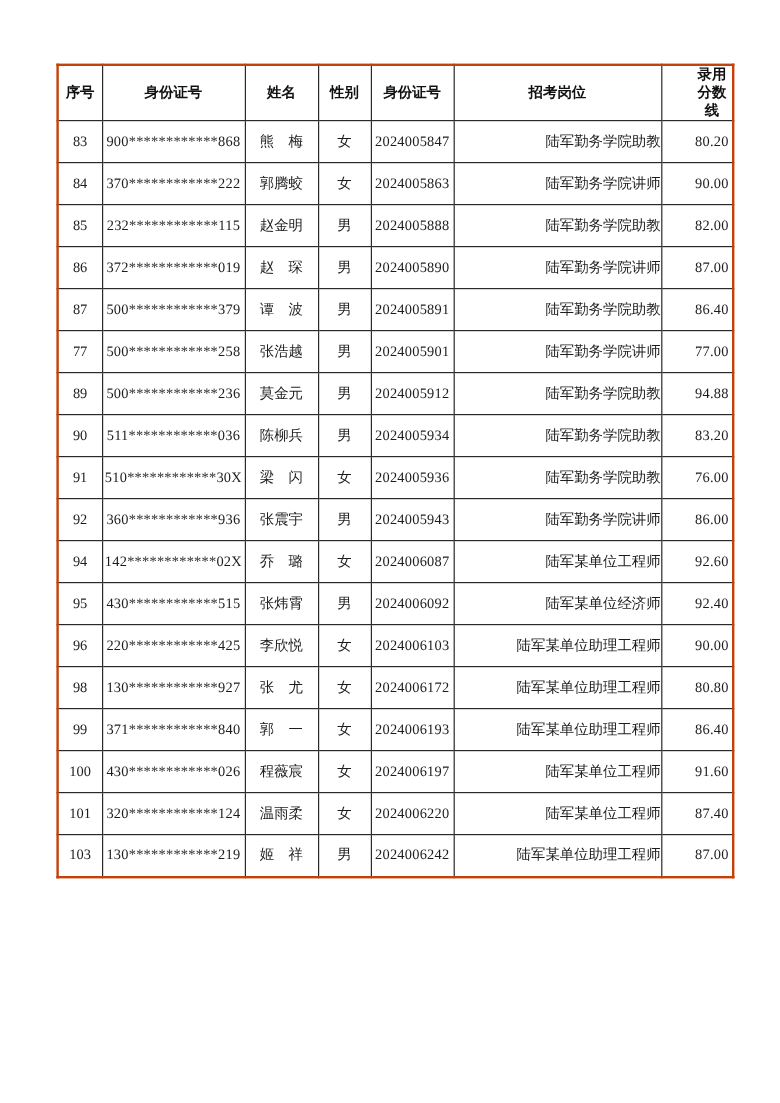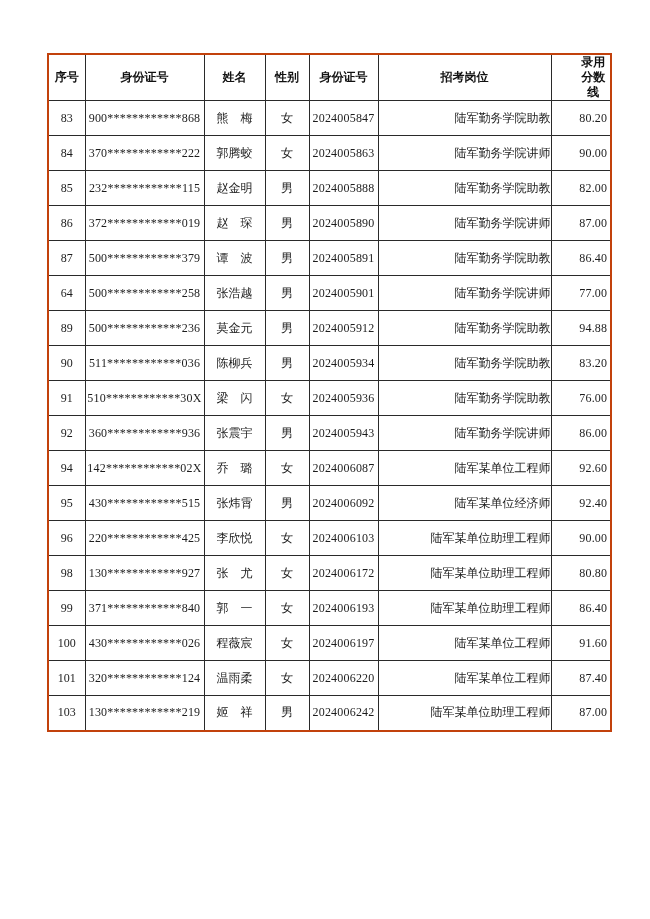--- a/index.html
+++ b/index.html
@@ -121,21 +121,21 @@
       <tr>
         <td class="col-no">87</td>
         <td class="col-id">500************379</td>
         <td class="col-name">谭　波</td>
         <td class="col-gender">男</td>
         <td class="col-code">2024005891</td>
         <td class="col-position">陆军勤务学院助教</td>
         <td class="col-score">86.40</td>
       </tr>
       <tr>
-        <td class="col-no">64</td>
+        <td class="col-no">77</td>
         <td class="col-id">500************258</td>
         <td class="col-name">张浩越</td>
         <td class="col-gender">男</td>
         <td class="col-code">2024005901</td>
         <td class="col-position">陆军勤务学院讲师</td>
         <td class="col-score">77.00</td>
       </tr>
       <tr>
         <td class="col-no">89</td>
         <td class="col-id">500************236</td>

